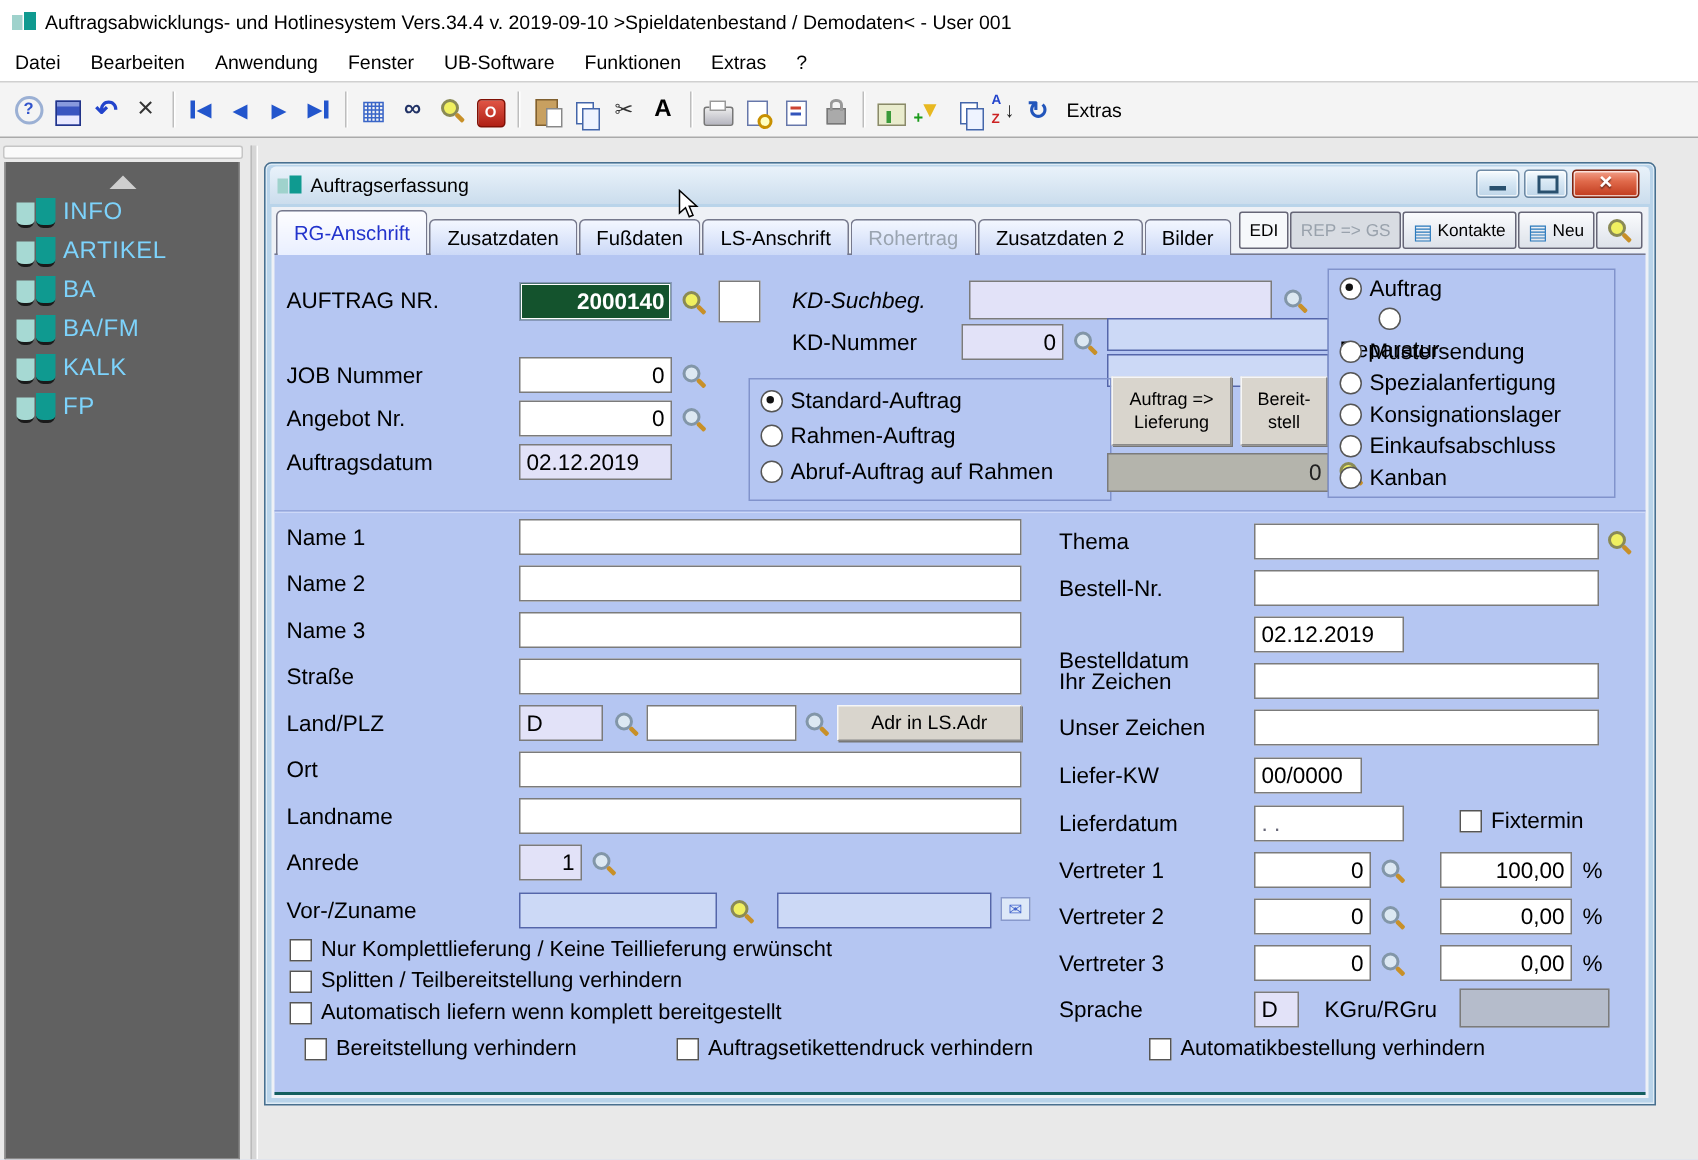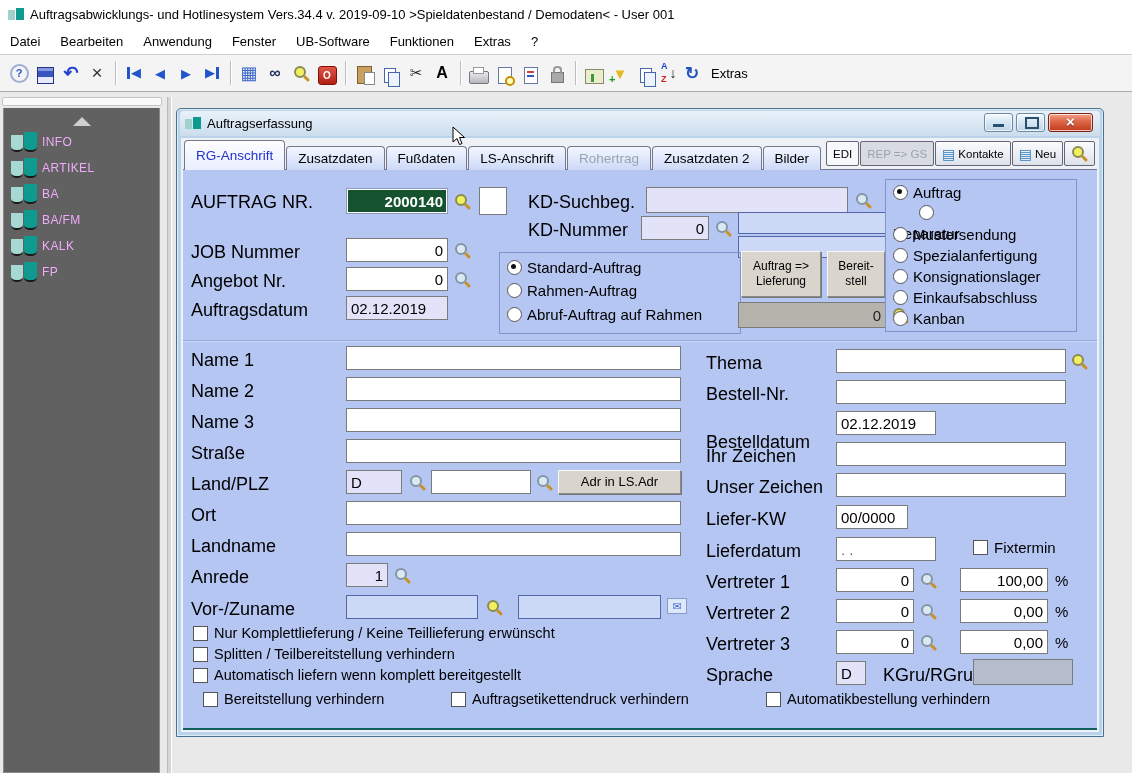--- a/index.html
+++ b/index.html
@@ -86,21 +86,21 @@
   .dicon::after{content:"";position:absolute;left:8px;top:0;width:8px;height:12px;background:#0f9a90;}
 
   
   .side-top{position:absolute;left:2px;top:97px;width:160px;height:9px;background:#fafafa;
             border:1px solid #c6c6c6;border-radius:2px;box-sizing:border-box;}
   .sidebar{position:absolute;left:3px;top:108px;width:157px;bottom:0;background:#616161;
            border:1px solid #8a8a8a;border-top:none;box-sizing:border-box;}
   .side-collapse{width:0;height:0;border-left:9px solid transparent;border-right:9px solid transparent;
                  border-bottom:9px solid #cfcfcf;margin:9px auto 2px auto;cursor:pointer;}
   .side-item{display:flex;align-items:center;gap:4px;margin:6px 0 6px 7px;cursor:pointer;}
-  .side-item .lbl-s{color:#f0abfc;font-size:12px;letter-spacing:.4px;}
+  .side-item .lbl-s{color:#7dd3fc;font-size:16px;letter-spacing:.4px;}
   .groove{position:absolute;left:167px;top:97px;width:3px;bottom:0;background:#d6d6d6;
           border-left:1px solid #bbb;border-right:1px solid #fff;}
 
   
   .win{position:absolute;left:176px;top:108px;width:928px;height:629px;background:#b9d4ea;
        border:1px solid #49708f;border-radius:5px 5px 0 0;box-sizing:border-box;
        box-shadow:inset 0 0 0 1px rgba(255,255,255,.55);}
   .win-title{height:25px;margin:2px 3px 0 3px;display:flex;align-items:center;padding-left:5px;
              background:linear-gradient(#e9f2fa,#cbdded);border-radius:4px 4px 0 0;font-size:13px;}
   .win-title .wt-text{margin-left:6px;}
@@ -124,21 +124,21 @@
   .hbtn{height:25px;padding:0 6px;margin-top:2px;align-self:flex-start;cursor:pointer;
         background:linear-gradient(#fafbfd,#dde2ea);border:1px solid #667;border-radius:2px;
         font-size:11.5px;display:flex;align-items:center;gap:3px;box-sizing:border-box;}
   .hbtn.first{margin-left:4px;background:#f6f8fb;}
   .hbtn.disabled{color:#99a2ac;background:#d8dce2;}
   .note-ic{color:#2d7bbd;font-size:14px;font-style:normal;}
 
   
   .panel{position:absolute;left:2px;right:2px;top:31px;bottom:2px;background:#b5c6f2;
          border-top:1px solid #75788c;border-bottom:2px solid #135e5e;box-sizing:border-box;}
-  .lbl{position:absolute;font-size:18px;white-space:nowrap;}
+  .lbl{position:absolute;font-size:15px;white-space:nowrap;}
   .fld{position:absolute;height:24px;background:#fff;border:1px solid #7b7b7b;font-size:15px;
        padding:0 4px;display:flex;align-items:center;overflow:hidden;white-space:nowrap;
        box-sizing:border-box;cursor:text;}
   .fld.num{justify-content:flex-end;}
   .fld.lav{background:#e2e2f8;}
   .fld.bluish{background:#ccd9f6;border-color:#5566aa;}
   .fld.sel{background:#14532d;color:#fff;border-color:#8899bb;box-shadow:inset 0 0 0 1px #fff;font-weight:bold;}
   .fld.gray{background:#b4b4ac;color:#222;}
   .fld.kgru{background:#b5bccb;}
   .fld.dim{color:#667;}
@@ -315,21 +315,21 @@
           </span>
       </div>
 
       <div class="panel">
 
         <span class="lbl" style="left:8px;top:22px;">AUFTRAG NR.</span>
         <div class="fld sel num" style="left:163px;top:18px;width:102px;height:26px;">2000140</div>
         <span class="mag gold magp" style="left:271px;top:23px;"></span>
         <div class="fld" style="left:296px;top:17px;width:28px;height:28px;"></div>
 
-        <span class="lbl" style="left:345px;top:22px;">KD-Suchbeg.</span>
+        <span class="lbl" style="left:345px;top:22px;font-style:italic;">KD-Suchbeg.</span>
         <div class="fld lav" style="left:463px;top:17px;width:202px;height:26px;"></div>
         <span class="mag magp" style="left:672px;top:22px;"></span>
 
         <span class="lbl" style="left:345px;top:50px;">KD-Nummer</span>
         <div class="fld lav num" style="left:458px;top:46px;width:68px;">0</div>
         <span class="mag magp" style="left:532px;top:50px;"></span>
 
         <div class="fld bluish" style="left:555px;top:42px;width:148px;height:22px;"></div>
         <div class="fld bluish" style="left:555px;top:66px;width:148px;height:22px;"></div>
 

